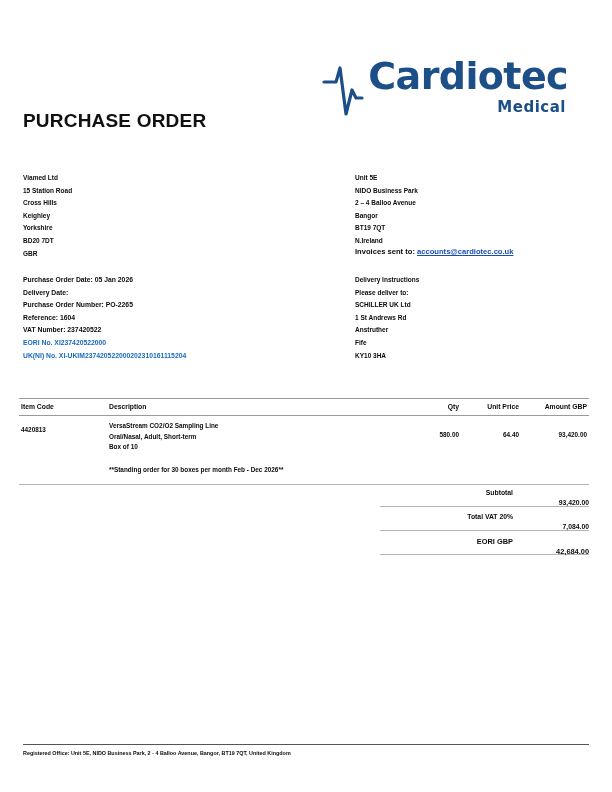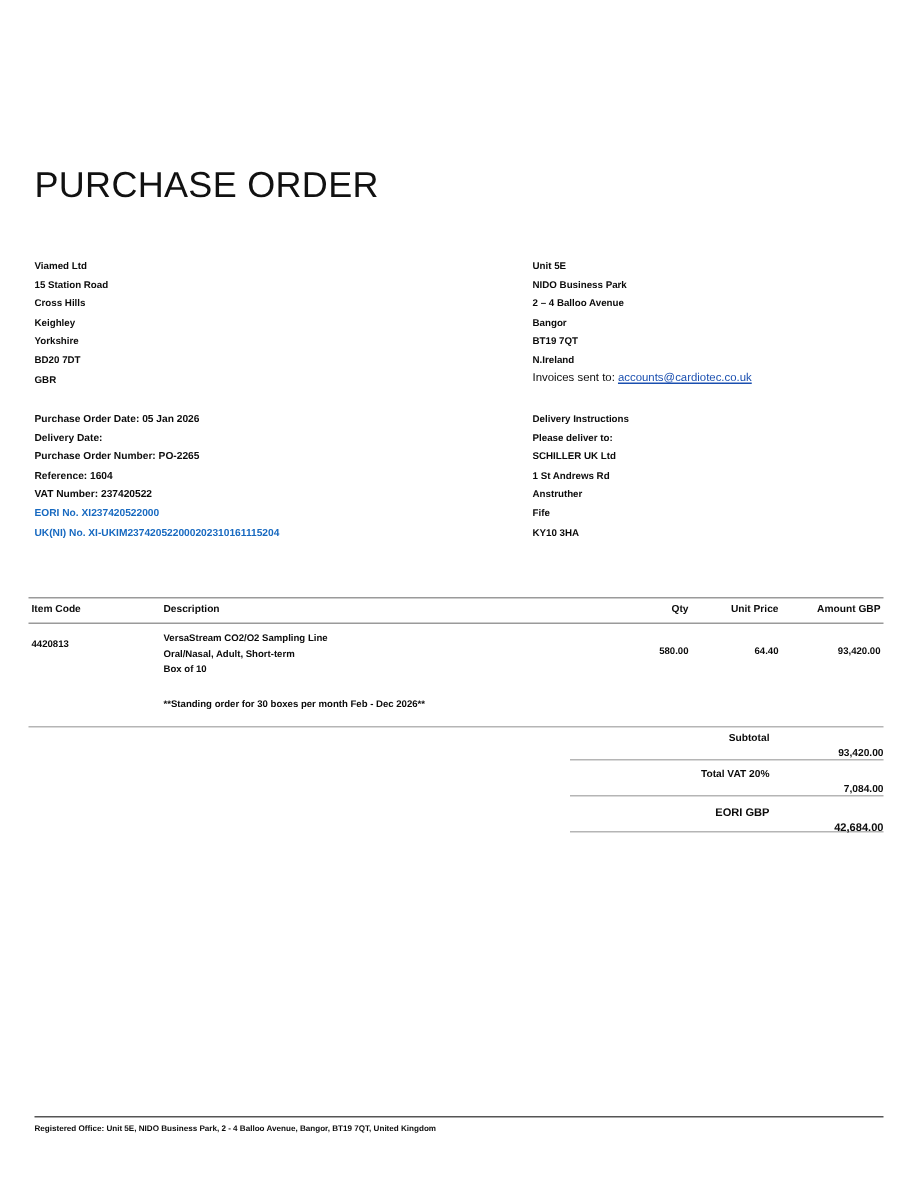--- a/index.html
+++ b/index.html
@@ -55,24 +55,24 @@
     top: 4px;
     width: 56px;
     height: 64px;
   }
 
   
   .doc-title {
     position: absolute;
     left: 23px;
     top: 110px;
-    font-size: 24px;
+    font-size: 19px;
     letter-spacing: 0.2px;
     color: #111111;
-    font-weight: 400;
+    font-weight: 700;
   }
 
   
   .addr-left {
     position: absolute;
     left: 23px;
     top: 172px;
     width: 250px;
     font-size: 6.5px;
     line-height: 12.6px;
@@ -87,21 +87,21 @@
     font-size: 6.5px;
     line-height: 12.6px;
     font-weight: 700;
     color: #0b0b0b;
   }
   .invoice-line {
     position: absolute;
     left: 355px;
     top: 247px;
     font-size: 7.6px;
-    font-weight: 400;
+    font-weight: 700;
     color: #0b0b0b;
     white-space: nowrap;
     text-align: center;
   }
   .invoice-line .email {
     color: #1a4fb0;
     text-decoration: underline;
   }
 
   .order-meta {
@@ -236,20 +236,27 @@
     font-size: 5.4px;
     font-weight: 700;
     color: #0b0b0b;
   }
 </style>
 </head>
 <body>
 
 <div class="page">
 
+  <div class="logo-block">
+    <svg class="logo-ecg" viewBox="0 0 56 64">
+      <path d="M2 22 L14 22 L18 8 L24 54 L30 30 L34 38 L40 38" fill="none" stroke="#1c4f87" stroke-width="3.2" stroke-linecap="round" stroke-linejoin="round"></path>
+    </svg>
+    <div class="logo-wordmark">Cardiotec</div>
+    <div class="logo-sub">Medical</div>
+  </div>
 
   <div class="doc-title">PURCHASE ORDER</div>
 
   <div class="addr-left">
     <div>Viamed Ltd</div>
     <div>15 Station Road</div>
     <div>Cross Hills</div>
     <div>Keighley</div>
     <div>Yorkshire</div>
     <div>BD20 7DT</div>

